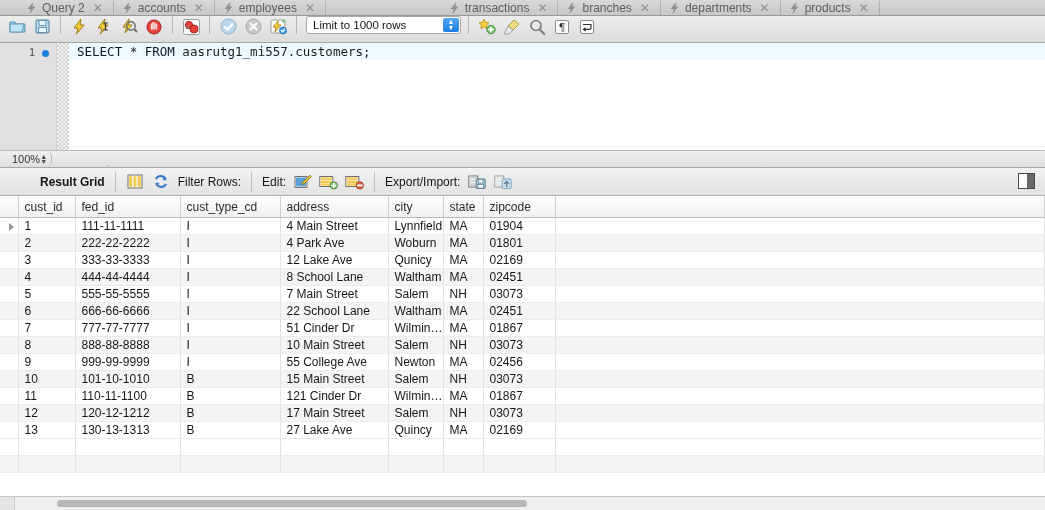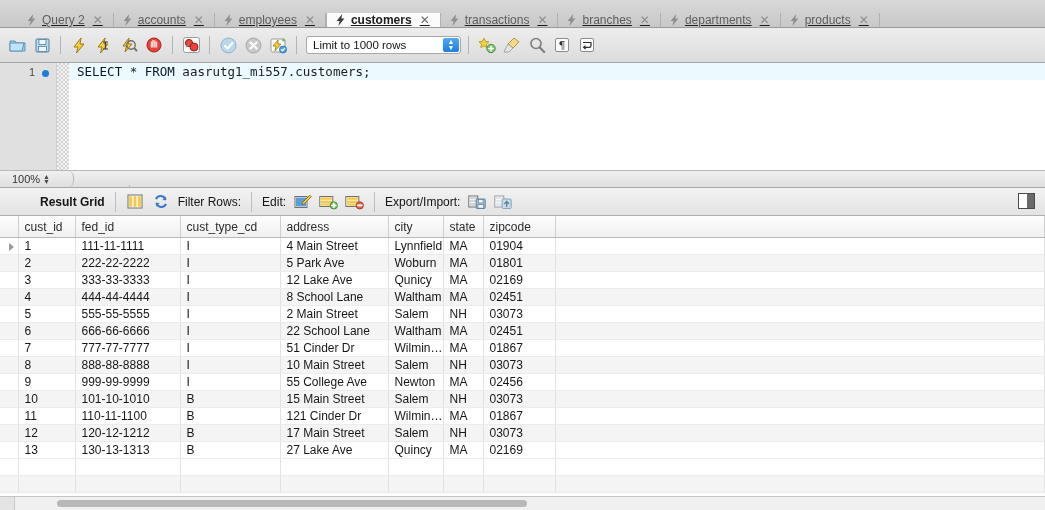--- a/index.html
+++ b/index.html
@@ -11,29 +11,28 @@
     font-family: "Liberation Sans", sans-serif;
     font-size: 12px;
     color: #1a1a1a;
     overflow: hidden;
     -webkit-font-smoothing: antialiased;
   }
   .app { width: 1045px; height: 510px; position: relative; display: flex; flex-direction: column; }
 
   
   .tabbar {
-    height: 28px;
+    height: 16px;
     background: linear-gradient(to bottom, #d8d8d8 0%, #c8c8c8 100%);
     border-bottom: 1px solid #9a9a9a;
     display: flex;
-    align-items: flex-end;
+    align-items: center;
     padding-left: 18px;
     box-sizing: border-box;
     flex: 0 0 auto;
-    text-decoration: underline;
   }
   .tab {
     display: flex; align-items: center;
     gap: 6px;
     padding: 0 10px 0 9px;
     border-right: 1px solid #b0b0b0;
     font-size: 12px;
     color: #5d5d5d;
     cursor: default;
     white-space: nowrap;
@@ -47,25 +46,24 @@
   }
   .tab .bolt { width: 9px; height: 12px; flex: 0 0 auto; }
   .tab .x {
     font-size: 12px; color: #8d8d8d; line-height: 1;
     margin-left: 2px; font-family: "DejaVu Sans", sans-serif;
   }
   .tab.active .x { color: #6a6a6a; }
 
   
   .toolbar {
-    height: 35px;
+    height: 27px;
     background: linear-gradient(to bottom, #ededed 0%, #dcdcdc 100%);
     border-bottom: 1px solid #a5a5a5;
     display: flex;
-    align-items: center;
     padding: 0 6px;
     gap: 3px;
     box-sizing: border-box;
     flex: 0 0 auto;
   }
   .tb-btn {
     width: 22px; height: 21px;
     display: flex; align-items: center; justify-content: center;
     cursor: default;
   }
@@ -154,21 +152,21 @@
     height: 18px;
     background: linear-gradient(to bottom, #f0f0f0, #dfdfdf);
     border-top: 1px solid #b8b8b8;
     border-bottom: 1px solid #a8a8a8;
     display: flex; align-items: center;
     font-size: 11px; color: #353535;
     flex: 0 0 auto;
     box-sizing: border-box;
   }
   .zoombox {
-    width: 74px; height: 100%;
+    width: 52px; height: 100%;
     display: flex; align-items: center; justify-content: space-between;
     padding: 0 23px 0 12px;
     border-right: 1px solid #b8b8b8;
     box-sizing: border-box;
     border-radius: 6px;
   }
   .zoombox .arrows {
     display: flex; flex-direction: column; line-height: 5px;
     font-size: 7px; color: #4a4a4a;
   }
@@ -618,21 +616,21 @@
             <td>Lynnfield</td>
             <td>MA</td>
             <td>01904</td>
             <td></td>
           </tr>
           <tr class="even">
             <td class="marker"></td>
             <td>2</td>
             <td>222-22-2222</td>
             <td>I</td>
-            <td>5 Park Ave</td>
+            <td>4 Park Ave</td>
             <td>Woburn</td>
             <td>MA</td>
             <td>01801</td>
             <td></td>
           </tr>
           <tr class="odd">
             <td class="marker"></td>
             <td>3</td>
             <td>333-33-3333</td>
             <td>I</td>
@@ -651,21 +649,21 @@
             <td>Waltham</td>
             <td>MA</td>
             <td>02451</td>
             <td></td>
           </tr>
           <tr class="odd">
             <td class="marker"></td>
             <td>5</td>
             <td>555-55-5555</td>
             <td>I</td>
-            <td>2 Main Street</td>
+            <td>7 Main Street</td>
             <td>Salem</td>
             <td>NH</td>
             <td>03073</td>
             <td></td>
           </tr>
           <tr class="even">
             <td class="marker"></td>
             <td>6</td>
             <td>666-66-6666</td>
             <td>I</td>

